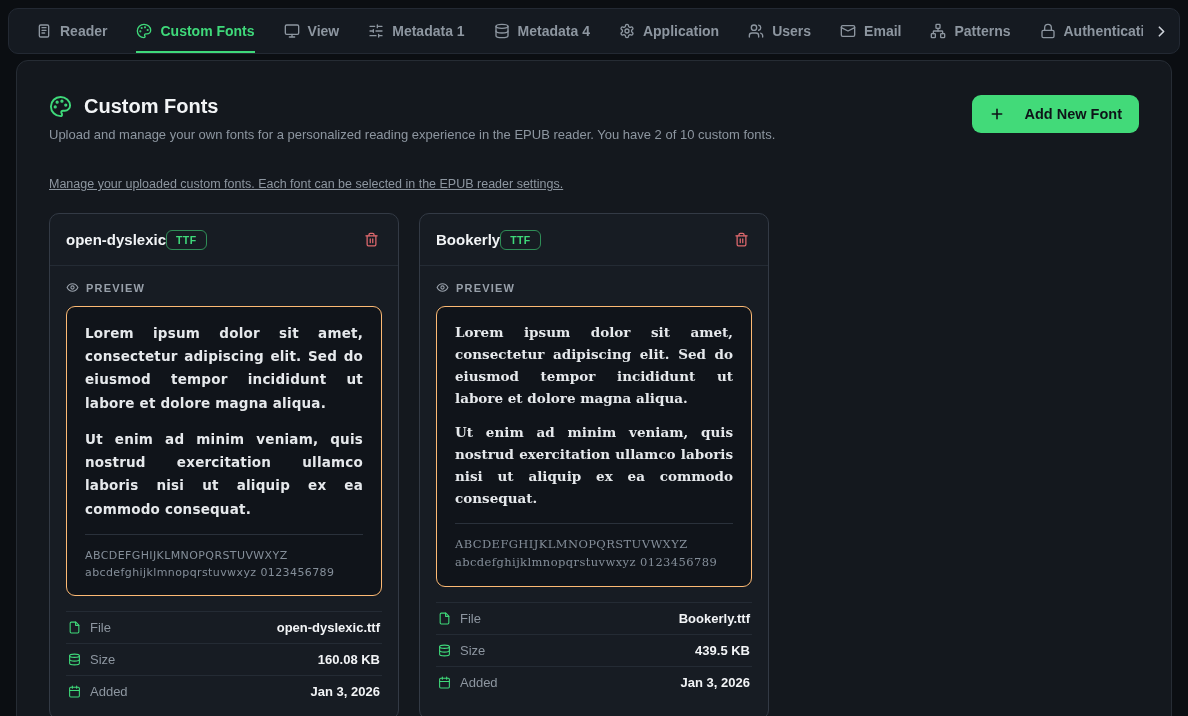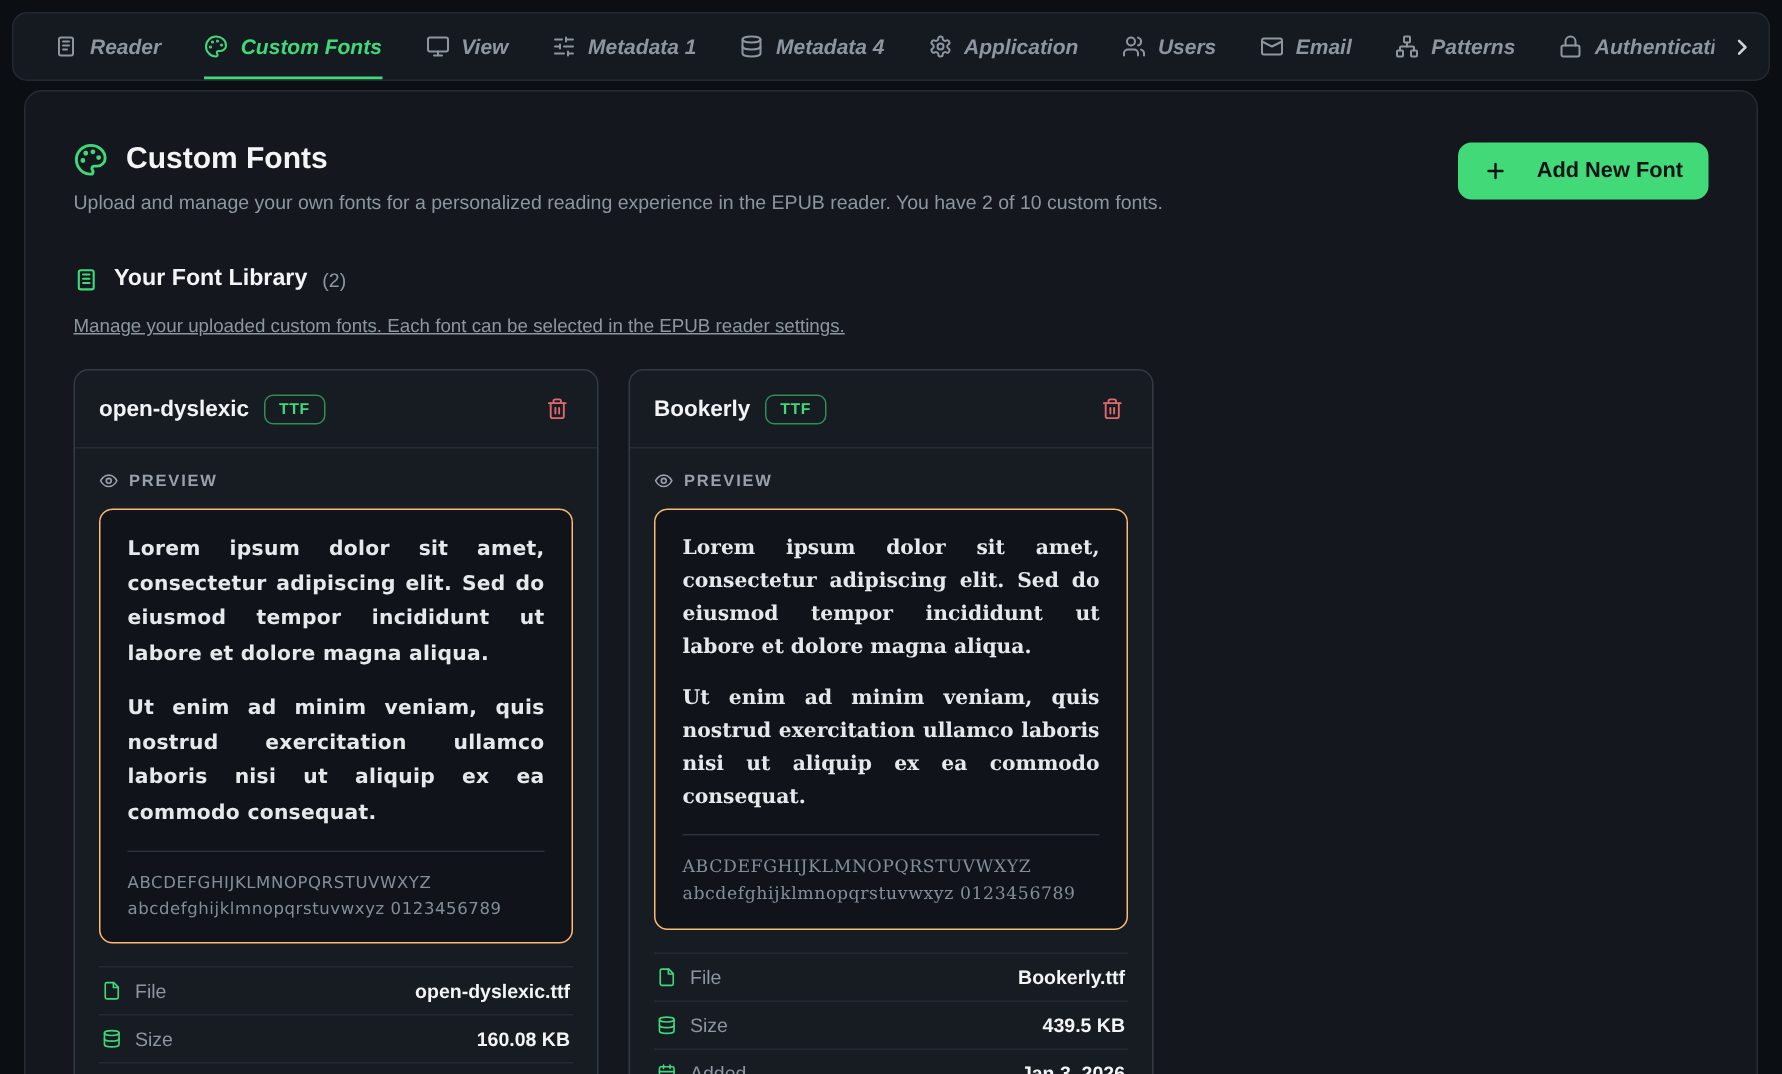--- a/index.html
+++ b/index.html
@@ -24,21 +24,21 @@
     font-family:"Liberation Sans","DejaVu Sans",sans-serif;color:var(--text);
   }
   svg{display:block;flex:none;}
 
   
   .topnav{
     position:absolute;left:8px;top:8px;right:8px;height:46px;
     background:var(--surface);border:1px solid #232933;border-radius:10px;
     display:flex;align-items:stretch;
   }
-  .tabs{display:flex;align-items:stretch;gap:29px;padding:0 6px 0 27px;overflow:hidden;flex:1;font-style:italic;}
+  .tabs{display:flex;align-items:stretch;gap:29px;padding:0 6px 0 27px;overflow:hidden;flex:1;}
   .tab{
     display:flex;align-items:center;gap:8px;white-space:nowrap;
     font-size:14px;font-weight:600;color:var(--muted);
     border-bottom:2px solid transparent;padding-top:1px;cursor:pointer;background:none;border-top:none;border-left:none;border-right:none;
   }
   .tab.active{color:var(--accent);border-bottom-color:var(--accent);}
   .nav-scroll{
     width:36px;display:flex;align-items:center;justify-content:center;
     background:none;border:none;color:#ced3d9;cursor:pointer;
   }
@@ -63,21 +63,21 @@
   
   .library{margin-top:35px;}
   .lib-title-row{display:flex;align-items:center;gap:10px;}
   .lib-title-row h2{font-size:15.5px;font-weight:700;color:var(--text);}
   .lib-count{font-size:13px;color:var(--muted);font-weight:400;}
   .lib-subtitle{margin-top:15px;font-size:12.5px;color:var(--muted);text-decoration:underline;}
 
   .cards{display:grid;grid-template-columns:repeat(3,1fr);gap:20px;margin-top:22px;}
   .font-card{background:var(--card);border:1px solid #333a45;border-radius:10px;overflow:hidden;}
   .card-header{
-    display:flex;align-items:center;gap:10px;padding:15px 16px;
+    display:flex;align-items:center;padding:15px 16px;
     border-bottom:1px solid var(--line);
     justify-content:center;
   }
   .font-name{font-size:15px;font-weight:700;color:var(--text);}
   .badge{
     font-size:10.5px;font-weight:700;letter-spacing:.4px;color:var(--accent);
     border:1px solid rgba(63,217,122,.6);border-radius:6px;padding:3px 9px;
   }
   .trash-btn{margin-left:auto;background:none;border:none;color:var(--danger);cursor:pointer;padding:3px;}
 
@@ -254,30 +254,20 @@
       <span>
           <svg width="16" height="16" viewBox="0 0 24 24" fill="none" stroke="currentColor" stroke-width="2.4" stroke-linecap="round">
             <path d="M12 5v14M5 12h14"></path>
           </svg>
         </span>
       <span>Add New Font</span>
     </button>
   </header>
 
   <section class="library">
-    <div class="lib-title-row">
-      <span style="color:var(--accent)">
-          <svg width="17" height="17" viewBox="0 0 24 24" fill="none" stroke="currentColor" stroke-width="2" stroke-linecap="round" stroke-linejoin="round">
-            <rect x="5" y="3" width="14" height="18" rx="2"></rect>
-            <path d="M9 7h6M9 11h6M9 15h6"></path>
-          </svg>
-        </span>
-      <h2>Your Font Library</h2>
-      <span class="lib-count">(2)</span>
-    </div>
     <p class="lib-subtitle">Manage your uploaded custom fonts. Each font can be selected in the EPUB reader settings.</p>
 
     <div class="cards">
 
       <article class="font-card preview-sans">
         <div class="card-header">
           <span class="font-name">open-dyslexic</span>
           <span class="badge">TTF</span>
           <button class="trash-btn">
             <span><svg width="15" height="15" viewBox="0 0 24 24" fill="none" stroke="currentColor" stroke-width="2" stroke-linecap="round" stroke-linejoin="round">

